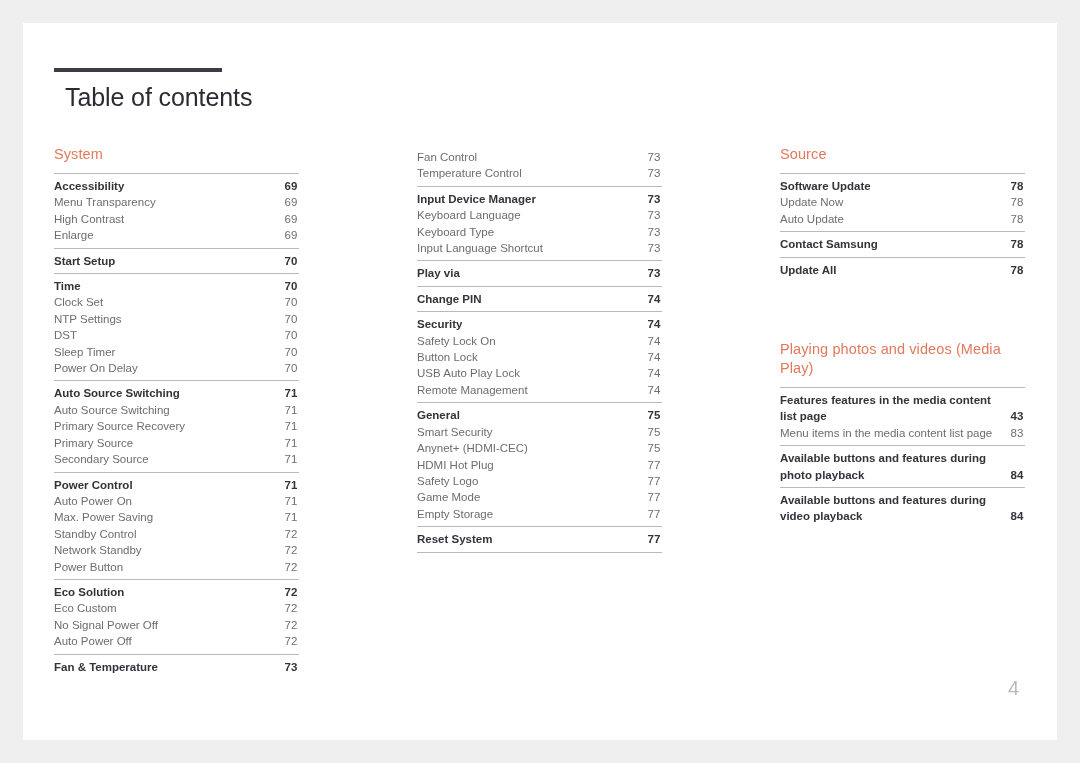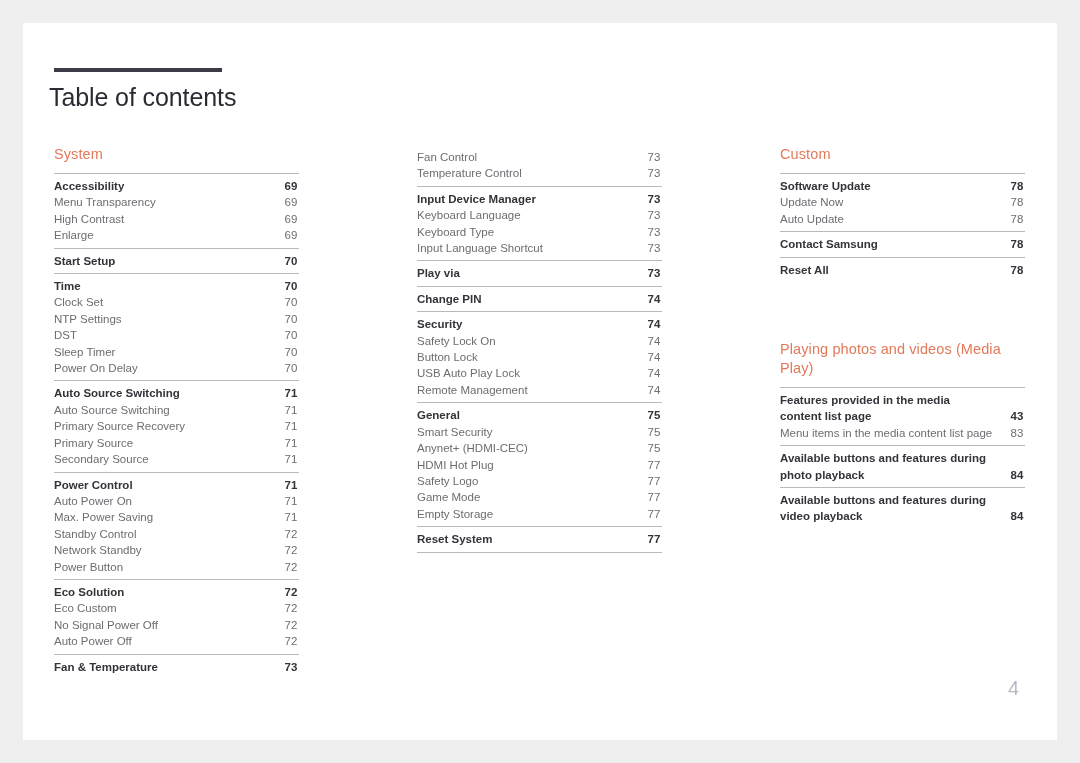--- a/index.html
+++ b/index.html
@@ -25,21 +25,21 @@
   .title-bar {
     position: absolute;
     left: 31px;
     top: 45px;
     width: 168px;
     height: 4px;
     background: #3c3c47;
   }
   .doc-title {
     position: absolute;
-    left: 26px;
+    left: 42px;
     top: 58px;
     font-size: 25px;
     line-height: 32px;
     color: #2b2b33;
     font-weight: 400;
     letter-spacing: -0.1px;
     white-space: nowrap;
   }
   
   .columns {
@@ -341,21 +341,21 @@
           </div>
         </div>
         <div class="group last">
           <div class="entry level1">
             <span class="label">Reset System</span>
             <span class="pagenum">77</span>
           </div>
         </div>
       </div>
       <div class="column">
-        <div class="section-heading">Custom</div>
+        <div class="section-heading">Source</div>
         <div class="group">
           <div class="entry level1">
             <span class="label">Software Update</span>
             <span class="pagenum">78</span>
           </div>
           <div class="entry level2">
             <span class="label">Update Now</span>
             <span class="pagenum">78</span>
           </div>
           <div class="entry level2">
@@ -364,28 +364,28 @@
           </div>
         </div>
         <div class="group">
           <div class="entry level1">
             <span class="label">Contact Samsung</span>
             <span class="pagenum">78</span>
           </div>
         </div>
         <div class="group">
           <div class="entry level1">
-            <span class="label">Reset All</span>
+            <span class="label">Update All</span>
             <span class="pagenum">78</span>
           </div>
         </div>
         <div class="section-heading spaced-top">Playing photos and videos (Media Play)</div>
         <div class="group">
           <div class="entry level1">
-            <span class="label">Features provided in the media content list page</span>
+            <span class="label">Features features in the media content list page</span>
             <span class="pagenum">43</span>
           </div>
           <div class="entry level2">
             <span class="label">Menu items in the media content list page</span>
             <span class="pagenum">83</span>
           </div>
         </div>
         <div class="group">
           <div class="entry level1">
             <span class="label">Available buttons and features during photo playback</span>

